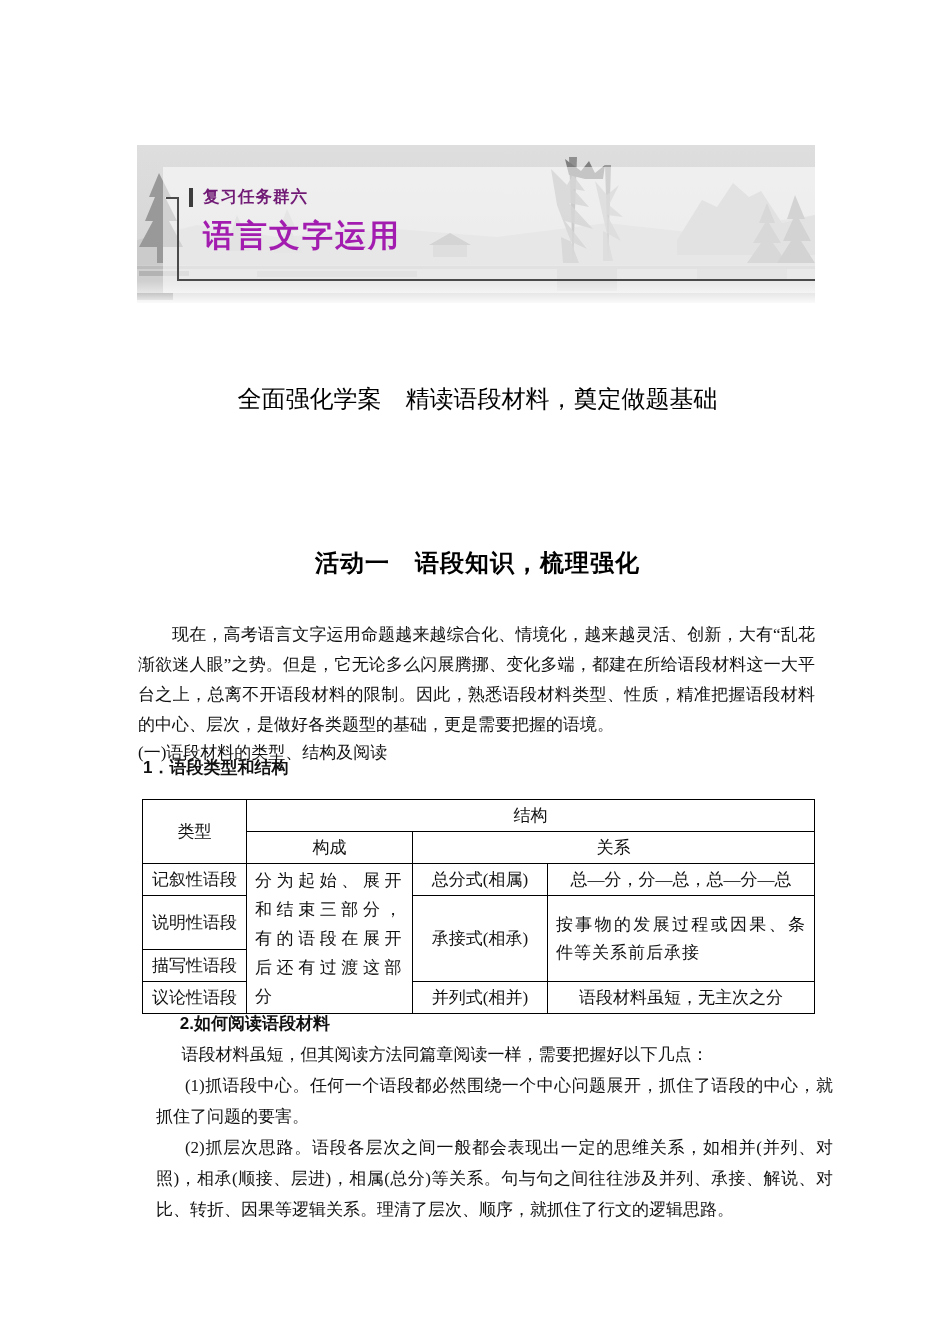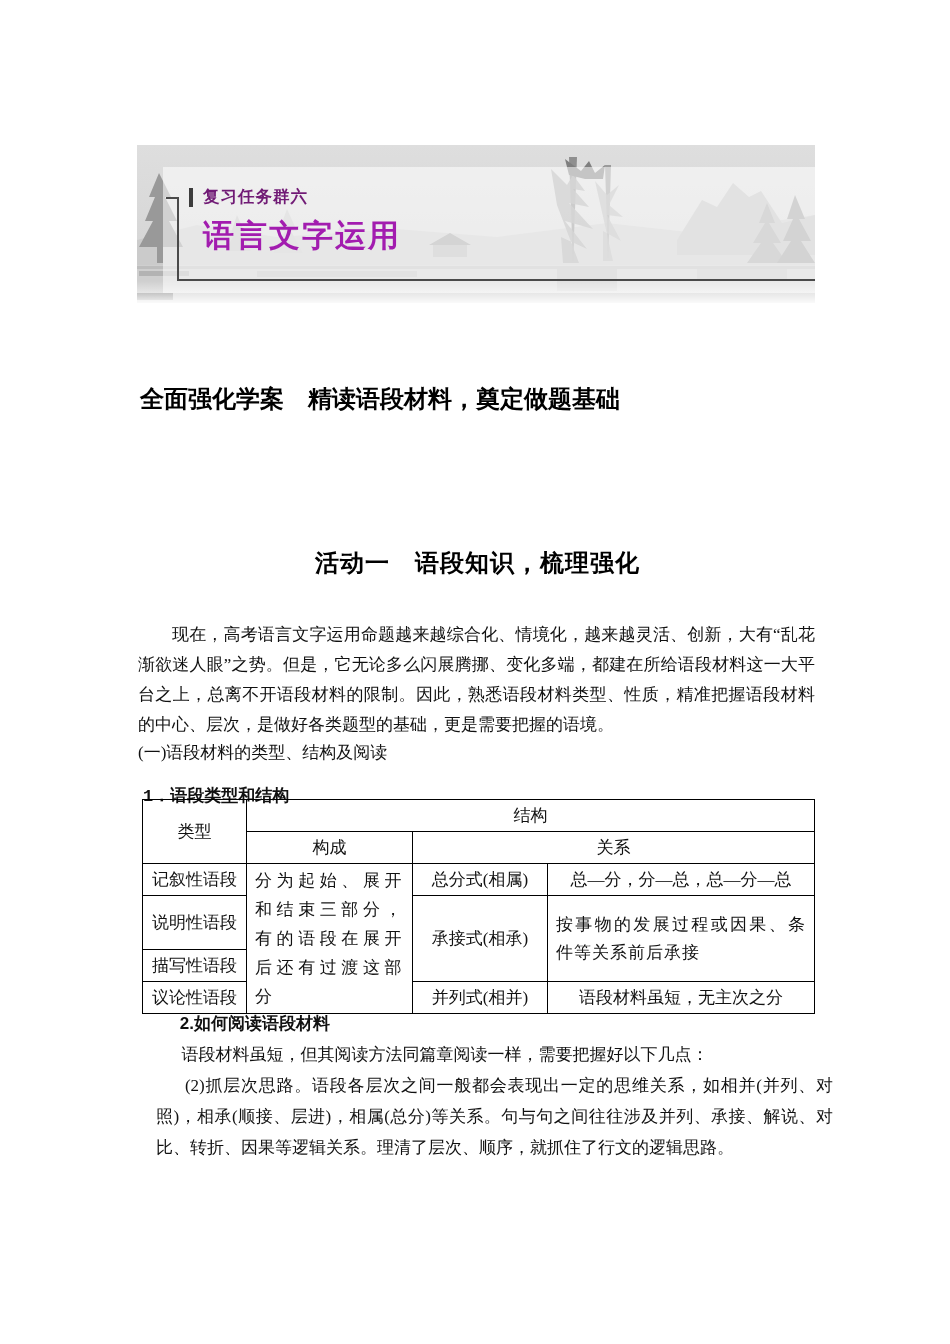--- a/index.html
+++ b/index.html
@@ -45,22 +45,22 @@
   }
   .kicker-bar{display:inline-block;width:4px;height:19px;background:#3c3c3c;margin-right:10px;}
   .banner-title{
     position:absolute;left:66px;top:70px;
     font-family:"Liberation Sans","DejaVu Sans",sans-serif;
     font-weight:bold;font-size:31px;color:#a21caf;letter-spacing:2px;
   }
   
   .doc-title{
     position:absolute;left:140px;top:383px;width:675px;
-    font-family:"Liberation Sans","DejaVu Sans",sans-serif;
-    font-weight:bold;font-size:24px;color:#000;
+    text-align:center;font-family:"Liberation Sans","DejaVu Sans",sans-serif;
+    font-weight:normal;font-size:24px;color:#000;
   }
   .task-block{
     position:absolute;left:131px;top:457px;width:686px;
     font-size:17px;line-height:32px;text-align:justify;
   }
   .task-label{
     font-family:"Liberation Sans","DejaVu Sans",sans-serif;
     font-weight:bold;
   }
   .activity-title{
@@ -73,22 +73,22 @@
   .intro{
     position:absolute;left:138px;top:620px;width:677px;
     font-size:17px;line-height:30px;text-align:justify;text-indent:2em;
     margin:0;
   }
   .section1-label{
     position:absolute;left:138px;top:741px;width:677px;
     font-size:17px;
   }
   .sub1-title{
-    position:absolute;left:143px;top:784px;width:677px;
-    font-family:Liberation Mono, monospace;
+    position:absolute;left:143px;top:756px;width:677px;
+    font-family:Liberation Sans, sans-serif;
     font-weight:bold;font-size:17px;
   }
   
   .struct-table{
     position:absolute;left:142px;top:799px;width:673px;
     border-collapse:collapse;table-layout:fixed;
     font-size:17px;
   }
   .struct-table td{
     border:1.4px solid #000;
@@ -223,16 +223,17 @@
       <td>议论性语段</td>
       <td>并列式(相并)</td>
       <td>语段材料虽短，无主次之分</td>
     </tr>
   </tbody>
     </table>
 
   <div class="reading-block">
     <p class="sub2-title">2.如何阅读语段材料</p>
     <p class="ind15">语段材料虽短，但其阅读方法同篇章阅读一样，需要把握好以下几点：</p>
+    <p class="ind17">(1)抓语段中心。任何一个语段都必然围绕一个中心问题展开，抓住了语段的中心，就抓住了问题的要害。</p>
     <p class="ind17">(2)抓层次思路。语段各层次之间一般都会表现出一定的思维关系，如相并(并列、对照)，相承(顺接、层进)，相属(总分)等关系。句与句之间往往涉及并列、承接、解说、对比、转折、因果等逻辑关系。理清了层次、顺序，就抓住了行文的逻辑思路。</p>
   </div>
 
 </div>
 
 </body></html>

